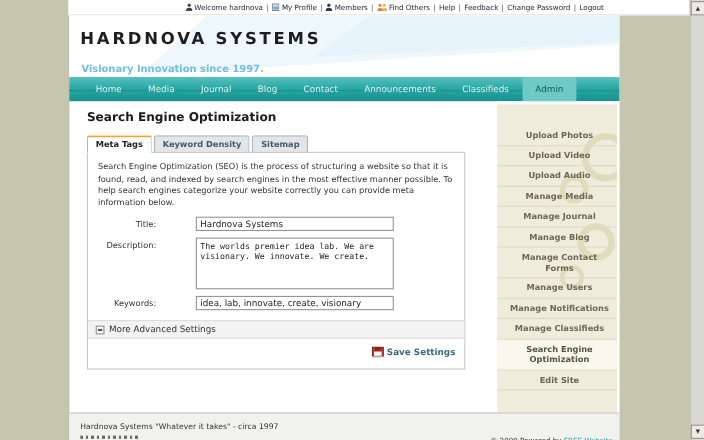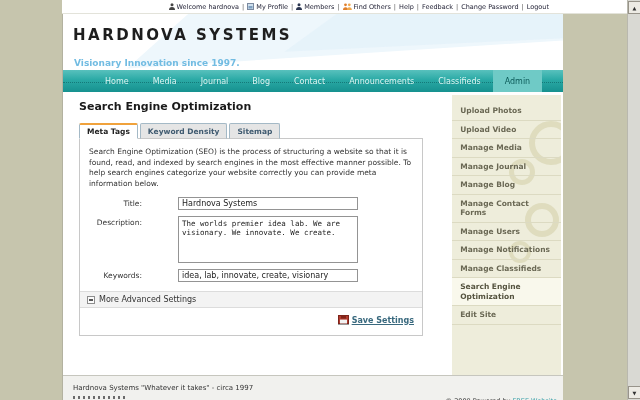--- a/index.html
+++ b/index.html
@@ -23,21 +23,21 @@
   .swoosh1 { position:absolute; left:120px; top:-30px; width:420px; height:70px; background:#eef7fc;
              transform:skewX(-50deg) rotate(-4deg); }
   .swoosh2 { position:absolute; left:260px; top:-10px; width:300px; height:40px; background:#e3f1fa;
              transform:skewX(-55deg) rotate(-3deg); opacity:.7; }
   .logo { position:absolute; left:10px; top:12px; font-size:15px; font-weight:600; letter-spacing:2.5px;
           color:#1e1e1e; }
   .tagline { position:absolute; left:11px; top:44px; font-size:9px; font-weight:bold; color:#72bce2; }
 
   
   .nav { position:relative; height:22px; background:linear-gradient(#58c1bd 0%,#2aa9a5 45%,#16918f 100%);
-         display:flex; align-items:stretch; padding-left:30px; }
+         display:flex; align-items:stretch; padding-left:12px; }
   .nav::after { content:""; position:absolute; left:0; right:0; top:55%; border-top:1px dotted rgba(0,70,70,.45); }
   .nav-item { display:flex; align-items:center; padding:0 12px; font-size:8px; color:#dcf4f1;
               cursor:pointer; position:relative; z-index:1; }
   .nav-item.active { background:#6fcac6; color:#0b5a58; }
 
   
   .row { display:flex; height:283px; }
   .main { width:390px; padding:8px 0 0 16px; }
   .h2 { font-size:11px; font-weight:bold; color:#1a1a1a; }
 
@@ -58,25 +58,25 @@
             font-family:"DejaVu Sans",sans-serif; color:#222; }
   .tarea { width:180px; height:47px; border:1px solid #949494; font-size:7.5px; padding:2px 3px;
            font-family:"DejaVu Sans Mono","Liberation Mono",monospace; color:#222; resize:none; line-height:9px; }
   .adv { margin-top:9px; background:#f3f3f3; border-top:1px solid #dcdcdc; border-bottom:1px solid #dcdcdc;
          padding:3px 7px; display:flex; align-items:center; gap:4px; cursor:pointer; }
   .adv-box { width:8px; height:8px; border:1px solid #8d8d8d; background:#fbfbfb; position:relative; }
   .adv-box::before { content:""; position:absolute; left:1px; right:1px; top:2px; border-top:1px solid #555; }
   .adv-box::after  { content:""; position:absolute; left:1px; right:1px; bottom:2px; border-top:1px solid #555; }
   .adv-label { font-size:8px; font-weight:normal; color:#333; }
   .saverow { display:flex; justify-content:flex-end; align-items:center; gap:3px; padding:7px 8px 4px; }
-  .save-link { font-size:8px; font-weight:bold; color:#39697e; text-decoration:underline; cursor:pointer; }
+  .save-link { font-size:8px; font-weight:bold; color:#39697e; cursor:pointer; }
 
   
   .sidebar { width:111px; background:#eeeddb; border-top:3px solid #fff; border-right:2px solid #fff;
-             position:relative; overflow:hidden; padding-top:7px; }
+             position:relative; overflow:hidden; padding-top:19px;text-align:center; }
   .ring { position:absolute; border-radius:50%; border:6px solid rgba(205,200,155,.45); }
   .r1 { width:44px; height:44px; right:-12px; top:26px; }
   .r2 { width:26px; height:26px; right:26px; top:64px; border-width:5px; }
   .r3 { width:34px; height:34px; right:2px; top:108px; border-width:6px; }
   .r4 { width:22px; height:22px; right:30px; top:146px; border-width:4px; }
   .smenu { position:relative; z-index:1; }
   .sitem { font-size:7.5px; font-weight:bold; color:#6a6854; padding:4px 4px 4px 8px;
            border-bottom:1px solid #dcdac2; cursor:pointer; line-height:9.5px; }
   .sitem.active { background:#f9f8ec; color:#55533f; }
 
@@ -217,20 +217,21 @@
     </div>
 
     <div class="sidebar">
       <div class="ring r1"></div>
       <div class="ring r2"></div>
       <div class="ring r3"></div>
       <div class="ring r4"></div>
       <div class="smenu">
         <div class="sitem">Upload Photos</div>
         <div class="sitem">Upload Video</div>
+        <div class="sitem">Upload Audio</div>
         <div class="sitem">Manage Media</div>
         <div class="sitem">Manage Journal</div>
         <div class="sitem">Manage Blog</div>
         <div class="sitem">Manage Contact Forms</div>
         <div class="sitem">Manage Users</div>
         <div class="sitem">Manage Notifications</div>
         <div class="sitem">Manage Classifieds</div>
         <div class="sitem active">Search Engine Optimization</div>
         <div class="sitem">Edit Site</div>
       </div>

